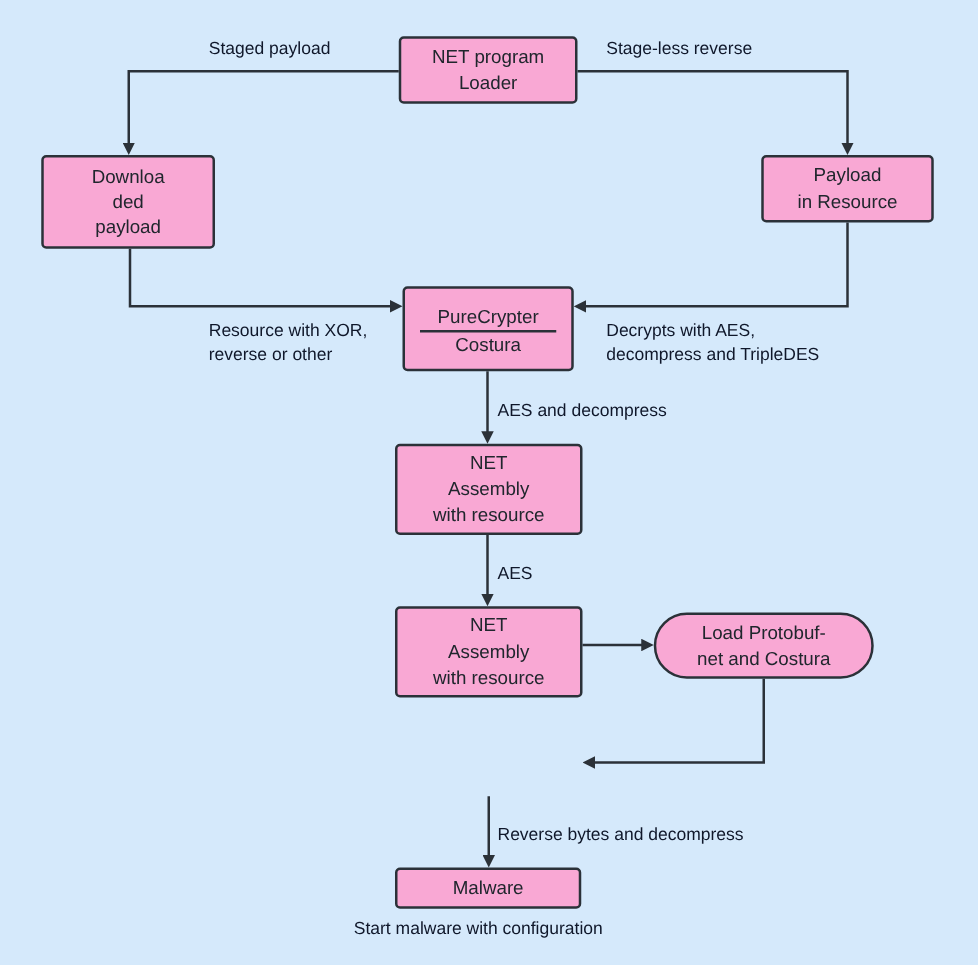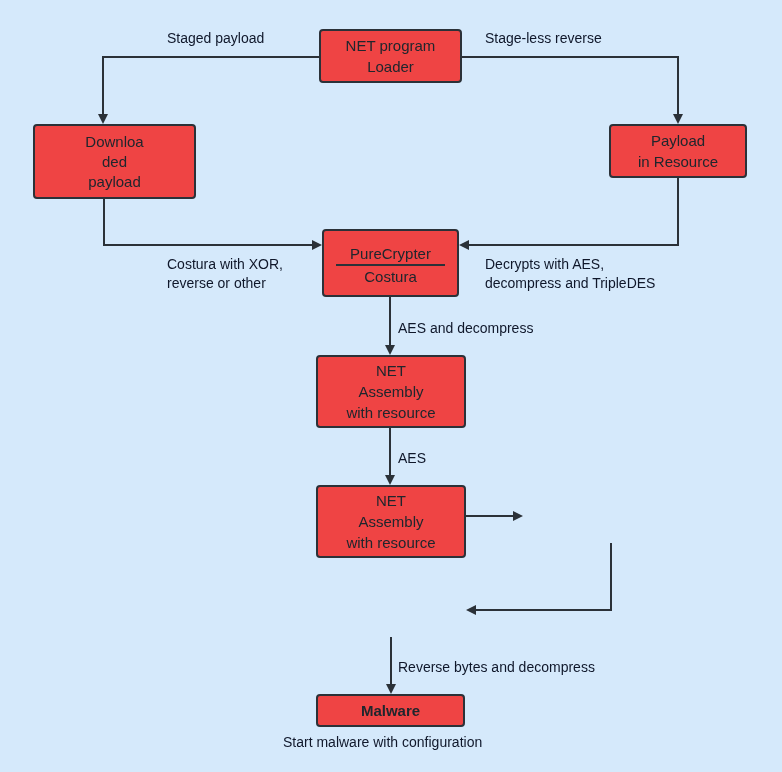--- a/index.html
+++ b/index.html
@@ -10,21 +10,21 @@
   .canvas{
     position:relative;
     width:782px;height:772px;
     background:#d5e9fb;
     overflow:hidden;
   }
   .edges{position:absolute;left:0;top:0;width:782px;height:772px;}
   .node{
     position:absolute;
     box-sizing:border-box;
-    background:#ef4444;
+    background:#f9a8d4;
     border:2px solid #2b3138;
     border-radius:4px;
     display:flex;
     flex-direction:column;
     align-items:center;
     justify-content:center;
     color:#20262d;
     font-size:15px;
     line-height:21px;
     text-align:left;
@@ -67,21 +67,21 @@
       <path d="M611,543 L611,610 L475,610" marker-end="url(#arrow)"></path>
       <path d="M391,637 L391,685" marker-end="url(#arrow)"></path>
     </g>
   </svg>
 
   <div class="node" style="left:319px;top:29px;width:143px;height:54px;">
     <div>NET program</div>
     <div>Loader</div>
   </div>
 
-  <div class="node" style="left:33px;top:124px;width:163px;height:75px;line-height:20px;">
+  <div class="node" style="left:33px;top:124px;width:139px;height:75px;line-height:20px;">
     <div>Downloa</div>
     <div>ded</div>
     <div>payload</div>
   </div>
 
   <div class="node" style="left:609px;top:124px;width:138px;height:54px;">
     <div>Payload</div>
     <div>in Resource</div>
   </div>
 
@@ -95,32 +95,36 @@
     <div>Assembly</div>
     <div>with resource</div>
   </div>
 
   <div class="node" style="left:316px;top:485px;width:150px;height:73px;line-height:21px;">
     <div>NET</div>
     <div>Assembly</div>
     <div>with resource</div>
   </div>
 
+  <div class="node pill" style="left:523px;top:490px;width:176px;height:53px;">
+    <div>Load Protobuf-</div>
+    <div>net and Costura</div>
+  </div>
 
 
-  <div class="node" style="left:316px;top:694px;width:149px;height:33px;font-weight:bold;">
+  <div class="node" style="left:316px;top:694px;width:149px;height:33px;">
     <div>Malware</div>
   </div>
 
   <div class="edge-label" style="left:167px;top:29px;">Staged payload</div>
 
   <div class="edge-label" style="left:485px;top:29px;">Stage-less reverse</div>
 
   <div class="edge-label" style="left:167px;top:255px;">
-    <div>Costura with XOR,</div>
+    <div>Resource with XOR,</div>
     <div>reverse or other</div>
   </div>
 
   <div class="edge-label" style="left:398px;top:319px;">AES and decompress</div>
 
   <div class="edge-label" style="left:485px;top:255px;">
     <div>Decrypts with AES,</div>
     <div>decompress and TripleDES</div>
   </div>
 

